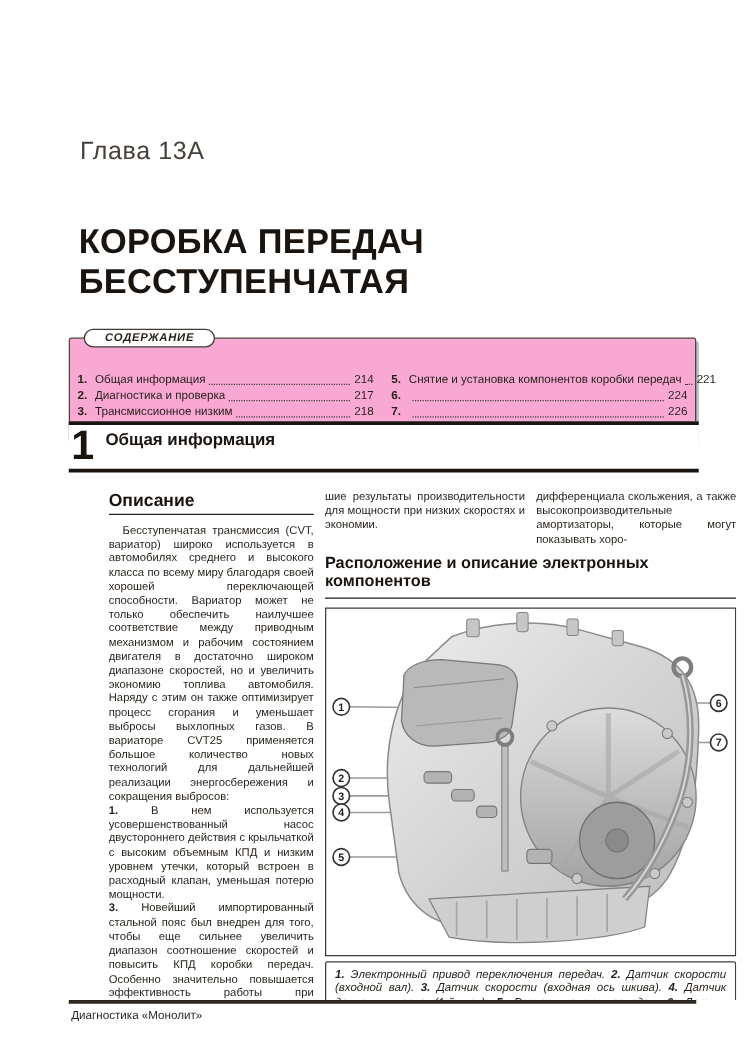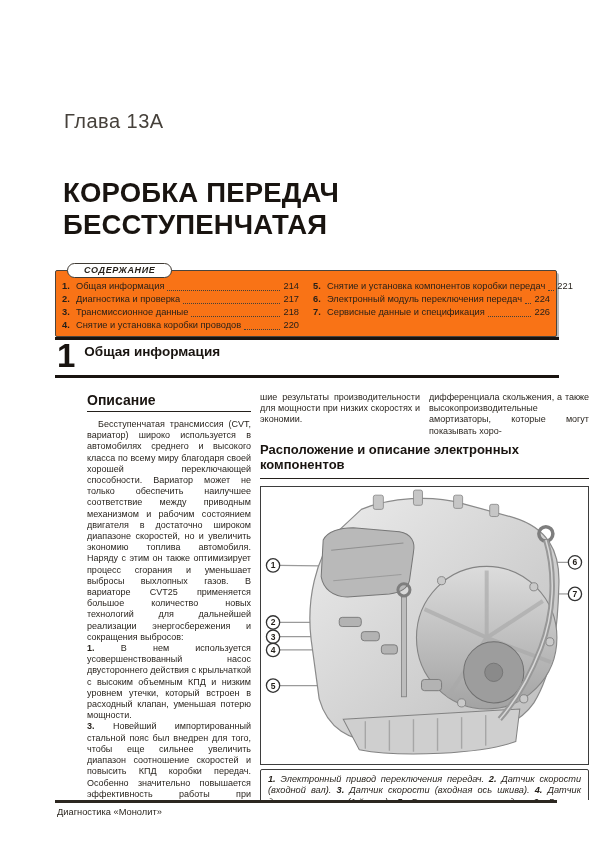--- a/index.html
+++ b/index.html
@@ -7,21 +7,21 @@
     width:600px;height:849px;position:relative;overflow:hidden;
     background:#ffffff;color:#241f19;
     font-family:"Liberation Sans", sans-serif;
   }
   .abs{position:absolute;}
   
   .chapter{left:64px;top:110px;font-size:20px;font-weight:400;color:#46413b;letter-spacing:.5px;}
   .page-title{left:63px;top:177px;font-size:27.5px;font-weight:800;line-height:1.16;color:#191410;letter-spacing:.2px;}
   
   .toc{left:55px;top:270px;width:488px;border:1.4px solid #4a453e;border-radius:2px;
-       padding:9px 6px 4px 6px;box-shadow:2px 3px 0 #b9b9b9;background:#f97316;}
+       padding:26px 6px 4px 6px;box-shadow:2px 3px 0 #b9b9b9;background:#f9a8d4;}
   .toc-tab{position:absolute;top:-8px;left:11px;padding:1px 16px 2px;border:1.4px solid #3f3a33;
        border-radius:8px;background:#fff;font-size:9px;font-weight:700;font-style:italic;letter-spacing:.6px;color:#241f19;}
   .toc-cols{display:flex;gap:14px;}
   .toc-col{flex:1;min-width:0;}
   .toc-item{display:flex;align-items:flex-end;font-size:9.3px;line-height:13px;white-space:nowrap;}
   .toc-num{font-weight:700;width:14px;flex:none;}
   .toc-label{flex:none;overflow:hidden;}
   .toc-dots{flex:1;border-bottom:1.6px dotted #44403a;margin:0 3px 2px 3px;min-width:6px;}
   .toc-page{flex:none;}
   
@@ -73,47 +73,45 @@
         <span class="toc-page">214</span>
       </div>
       <div class="toc-item">
         <span class="toc-num">2.</span>
         <span class="toc-label">Диагностика и проверка</span>
         <span class="toc-dots"></span>
         <span class="toc-page">217</span>
       </div>
       <div class="toc-item">
         <span class="toc-num">3.</span>
-        <span class="toc-label">Трансмиссионное данные</span>
+        <span class="toc-label">Трансмиссионное низким</span>
         <span class="toc-dots"></span>
         <span class="toc-page">218</span>
       </div>
       <div class="toc-item">
         <span class="toc-num">4.</span>
         <span class="toc-label">Снятие и установка коробки проводов</span>
         <span class="toc-dots"></span>
         <span class="toc-page">220</span>
       </div>
     </div>
     <div class="toc-col">
       <div class="toc-item">
         <span class="toc-num">5.</span>
         <span class="toc-label">Снятие и установка компонентов коробки передач</span>
         <span class="toc-dots"></span>
         <span class="toc-page">221</span>
       </div>
       <div class="toc-item">
         <span class="toc-num">6.</span>
-        <span class="toc-label">Электронный модуль переключения передач</span>
         <span class="toc-dots"></span>
         <span class="toc-page">224</span>
       </div>
       <div class="toc-item">
         <span class="toc-num">7.</span>
-        <span class="toc-label">Сервисные данные и спецификация</span>
         <span class="toc-dots"></span>
         <span class="toc-page">226</span>
       </div>
     </div>
   </div>
 </div>
 
 <div class="abs section-bar">
   <span class="section-num">1</span>
   <span class="section-title">Общая информация</span>

